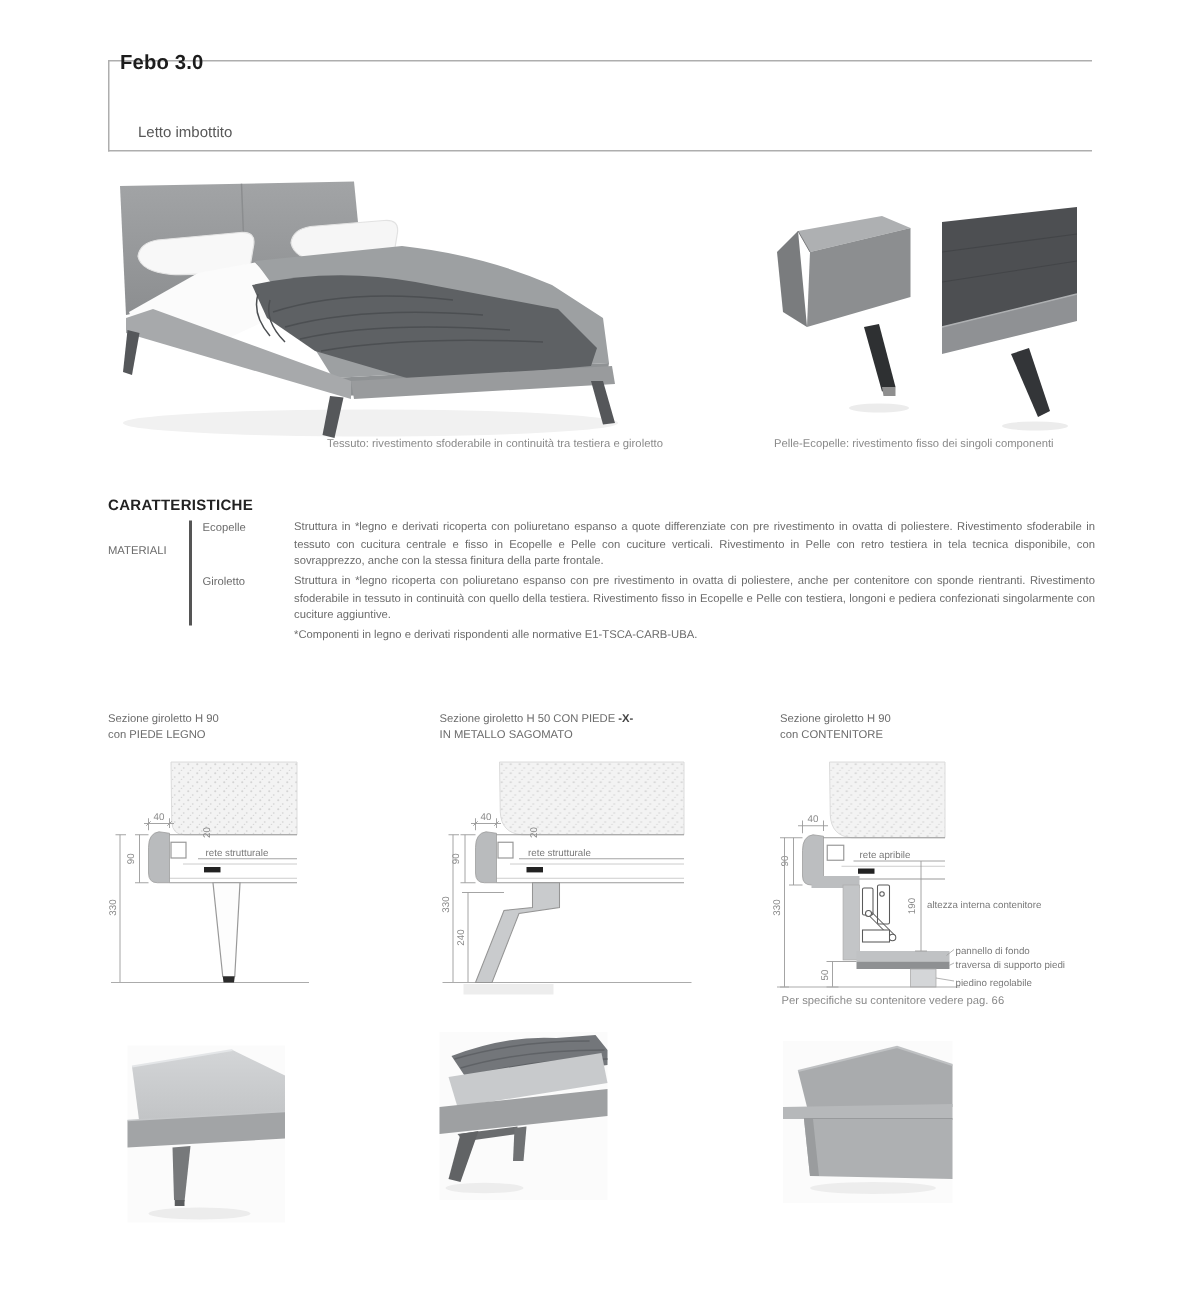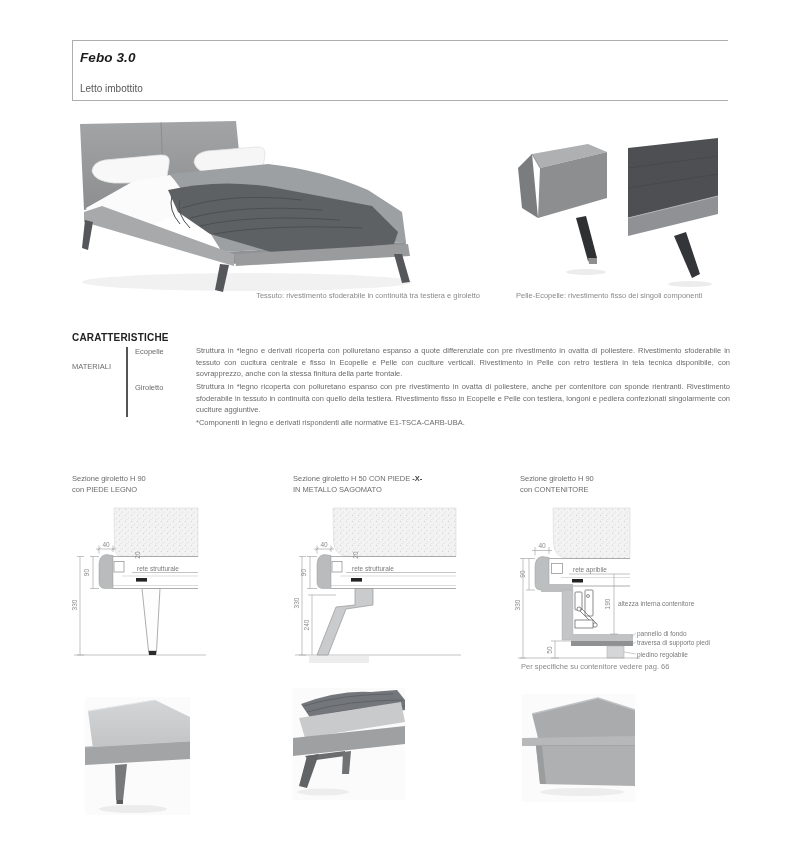--- a/index.html
+++ b/index.html
@@ -46,22 +46,22 @@
       <linearGradient id="gMatt" x1="0" y1="0" x2="0" y2="1">
         <stop offset="0" stop-color="#d3d5d7"></stop>
           <stop offset="1" stop-color="#c1c3c5"></stop>
       </linearGradient>
     </defs>
   </svg>
 
   <div class="rule" style="left:72px;top:40px;width:656px;height:1px;"></div>
   <div class="rule" style="left:72px;top:40px;width:1px;height:61px;"></div>
   <div class="rule" style="left:72px;top:100px;width:656px;height:1px;"></div>
-  <div class="abs page-title" style="left:80px;top:50px;font-style:italic;">Febo 3.0</div>
-  <div class="abs page-subtitle" style="left:80px;top:83px;">Letto imbottito</div>
+  <div class="abs page-title" style="left:80px;top:34px;">Febo 3.0</div>
+  <div class="abs page-subtitle" style="left:92px;top:83px;">Letto imbottito</div>
 
   <svg style="left:72px;top:112px;" width="408" height="180" viewBox="0 0 408 180">
     <ellipse cx="175" cy="170" rx="165" ry="9" fill="#f1f1f1"></ellipse>
     <path d="M8,12 L164,9 L168,50 L160,66 L12,98 Z" fill="url(#gHead)"></path>
     <line x1="89" y1="10.5" x2="91" y2="62" stroke="#8b8d8f" stroke-width="1"></line>
     <path d="M122,50 Q123,41 135,39 L184,35 Q194,34 193,43 L191,55 Q168,63 140,62 Q124,60 122,50 Z" fill="#f6f6f6" stroke="#e2e2e2" stroke-width="0.8"></path>
     <path d="M20,59 Q21,50 33,48 L88,43 Q99,42 97,52 L95,64 Q70,72 42,71 Q22,69 20,59 Z" fill="#f8f8f8" stroke="#e4e4e4" stroke-width="0.8"></path>
     <path d="M14,96 L60,70 L98,63 L126,92 L62,122 L20,112 Z" fill="#fbfbfb"></path>
     <path d="M98,62 L196,52 Q250,58 296,78 L330,100 L334,130 L150,140 L120,92 Z" fill="#9da0a2"></path>
     <path d="M150,140 L334,130 L332,144 L156,152 Z" fill="#8f9294"></path>
@@ -96,21 +96,21 @@
     <g stroke="#434548" stroke-width="0.7">
       <line x1="0" y1="30" x2="90" y2="18"></line>
         <line x1="0" y1="50" x2="90" y2="36"></line>
     </g>
     <path d="M0,80 L90,58 L90,76 L0,98 Z" fill="#8f9194"></path>
     <line x1="0" y1="80" x2="90" y2="58" stroke="#aeb0b2" stroke-width="1"></line>
     <path d="M46,98 L58,94 L72,136 L64,140 Z" fill="#333538"></path>
     <ellipse cx="62" cy="146" rx="22" ry="3" fill="#ececec"></ellipse>
   </svg>
 
-  <div class="abs caption" style="left:180px;top:291px;width:300px;text-align:right;">Tessuto: rivestimento sfoderabile in continuità tra testiera e giroletto</div>
+  <div class="abs caption" style="left:180px;top:291px;width:300px;text-align:center;">Tessuto: rivestimento sfoderabile in continuità tra testiera e giroletto</div>
   <div class="abs caption" style="left:516px;top:291px;width:216px;">Pelle-Ecopelle: rivestimento fisso dei singoli componenti</div>
 
   <div class="abs car-heading" style="left:72px;top:332px;">CARATTERISTICHE</div>
   <div class="abs rowlabel" style="left:72px;top:362px;">MATERIALI</div>
   <div class="rule" style="left:126px;top:347px;width:1.6px;height:70px;background:#555;"></div>
   <div class="abs rowlabel" style="left:135px;top:347px;">Ecopelle</div>
   <div class="abs rowlabel" style="left:135px;top:383px;">Giroletto</div>
   <div class="abs bodytext" style="left:196px;top:345px;width:534px;">Struttura in *legno e derivati ricoperta con poliuretano espanso a quote differenziate con pre rivestimento in ovatta di poliestere. Rivestimento sfoderabile in tessuto con cucitura centrale e fisso in Ecopelle e Pelle con cuciture verticali. Rivestimento in Pelle con retro testiera in tela tecnica disponibile, con sovrapprezzo, anche con la stessa finitura della parte frontale.</div>
   <div class="abs bodytext" style="left:196px;top:381px;width:534px;">Struttura in *legno ricoperta con poliuretano espanso con pre rivestimento in ovatta di poliestere, anche per contenitore con sponde rientranti. Rivestimento sfoderabile in tessuto in continuità con quello della testiera. Rivestimento fisso in Ecopelle e Pelle con testiera, longoni e pediera confezionati singolarmente con cuciture aggiuntive.</div>
   <div class="abs footnote" style="left:196px;top:418px;">*Componenti in legno e derivati rispondenti alle normative E1-TSCA-CARB-UBA.</div>

